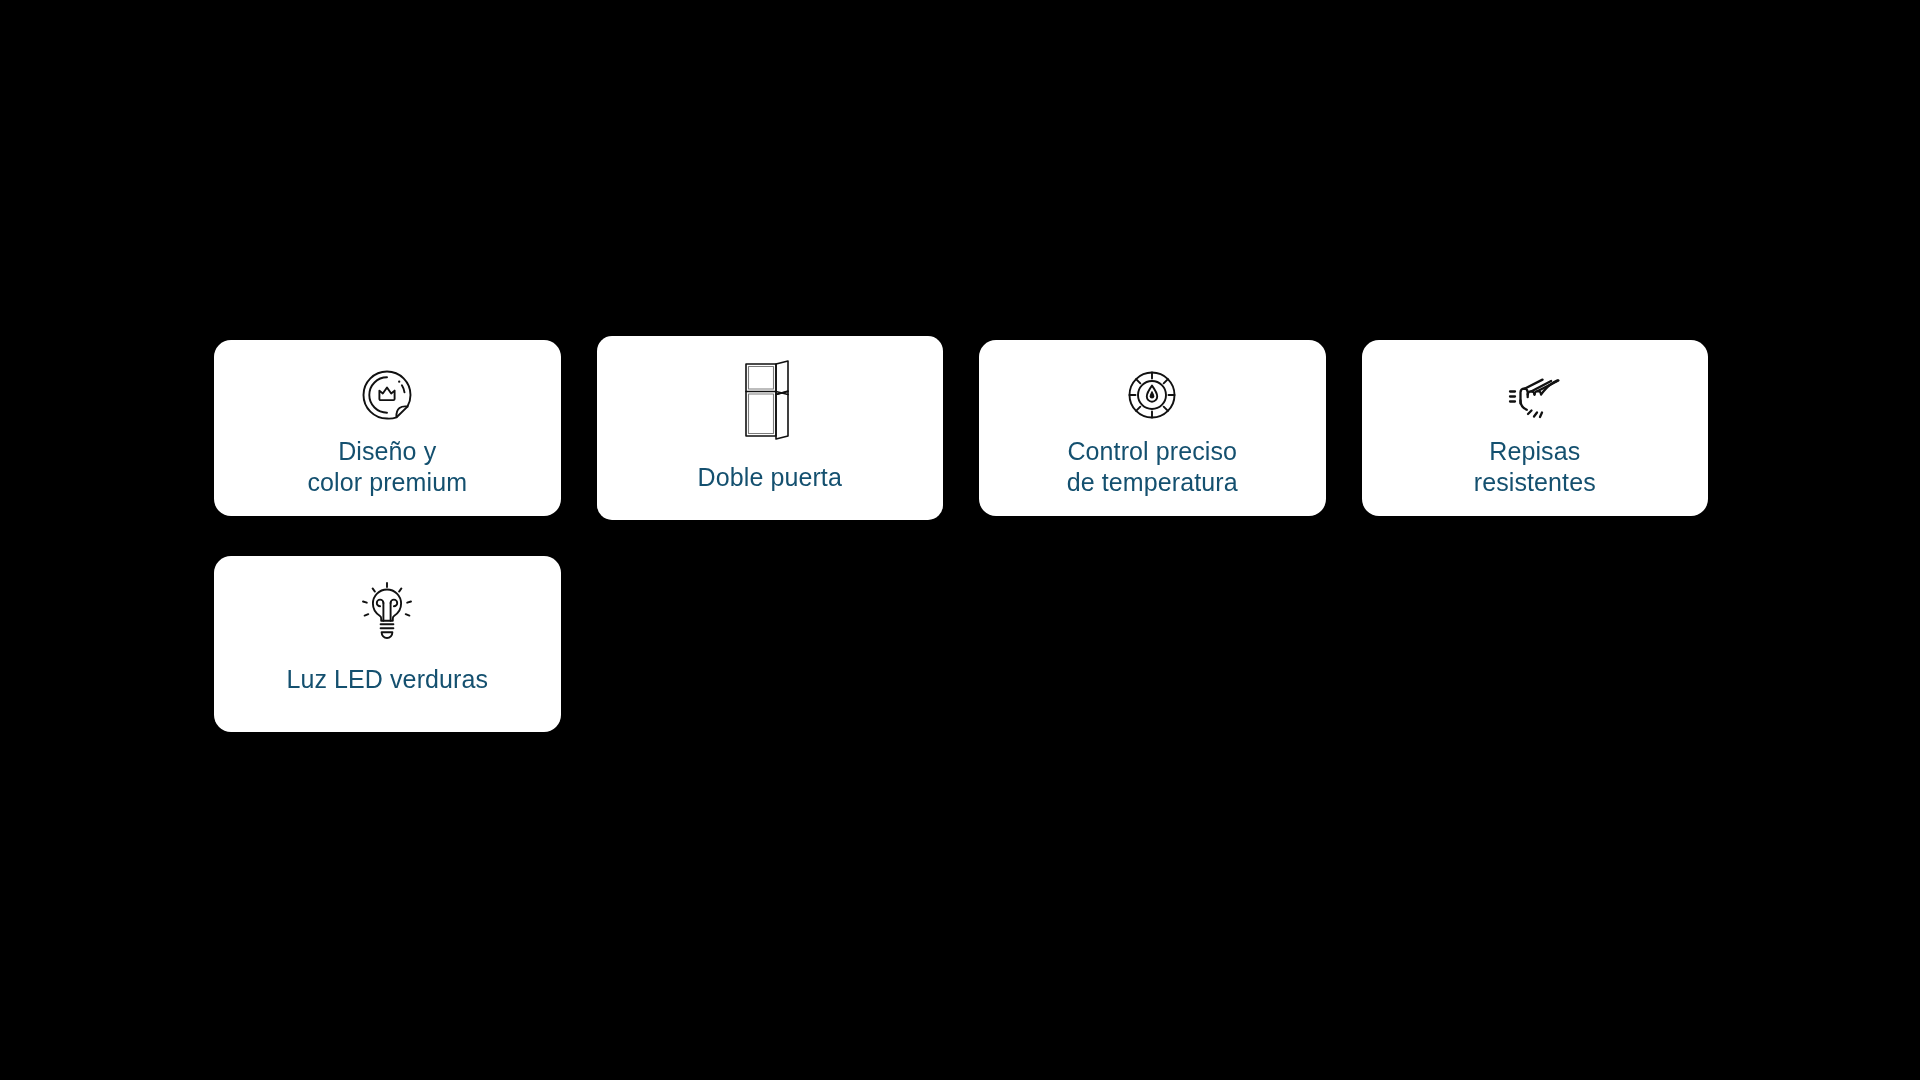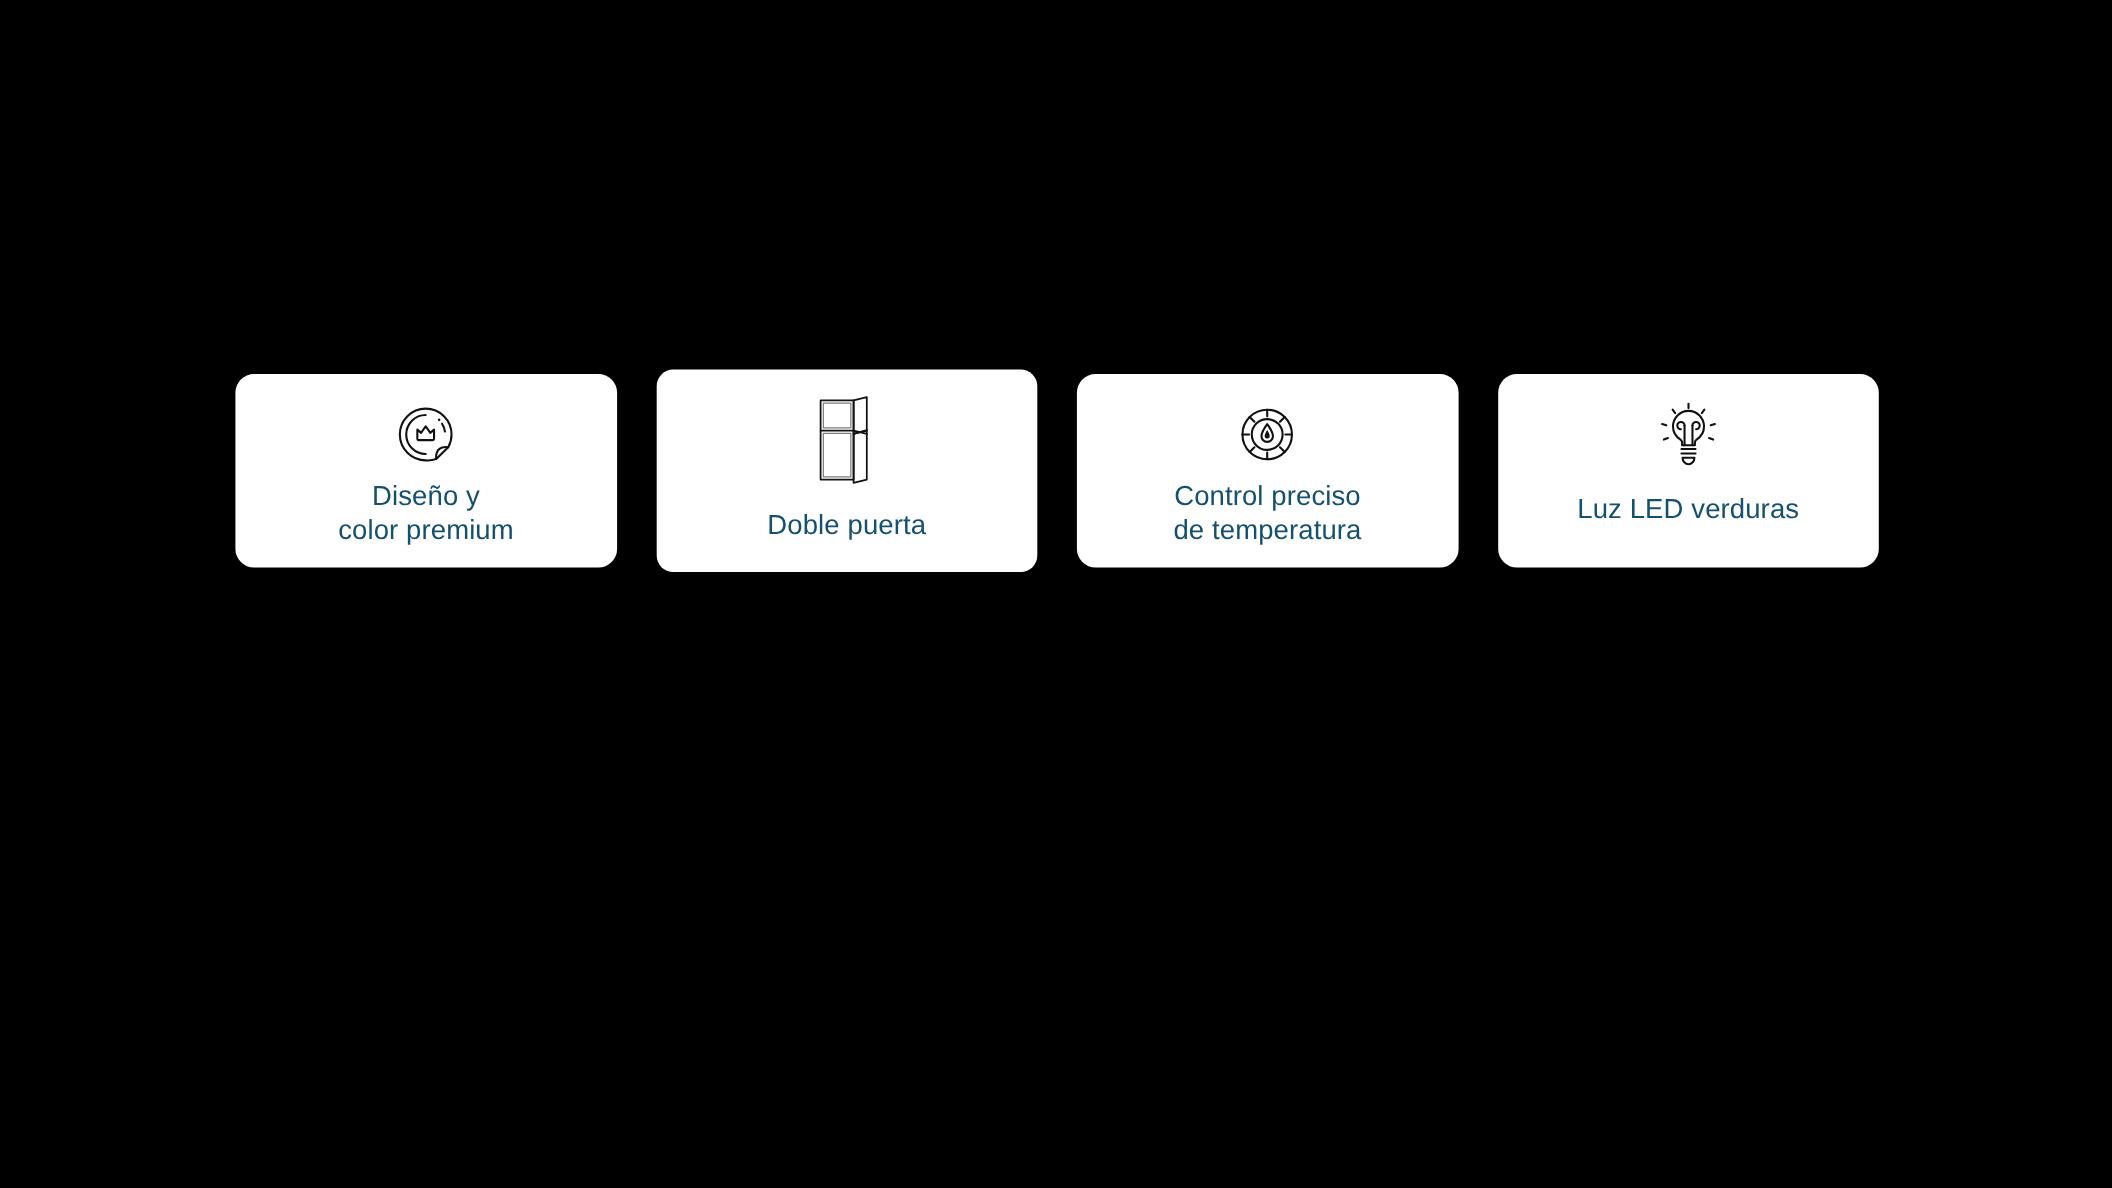--- a/index.html
+++ b/index.html
@@ -131,20 +131,39 @@
           <path d="M28 5.5v6M28 44.5v6M5.5 28h6M44.5 28h6M12.1 12.1l4.25 4.25M39.65 39.65l4.25 4.25M43.9 12.1l-4.25 4.25M16.35 39.65l-4.25 4.25"></path>
           <path d="M28 18.6c0 0-5.2 7.1-5.2 10.9a5.2 5.2 0 0 0 10.4 0c0-3.8-5.2-10.9-5.2-10.9Z"></path>
           <path d="M28 23.8c0 0-2.3 3.5-2.3 5.5a2.3 2.3 0 0 0 4.6 0c0-2-2.3-5.5-2.3-5.5Z" fill="#111111" stroke="none"></path>
         </svg>
       </div>
       <div class="card-label">Control preciso
 de temperatura</div>
     </div>
 
 
+    <div class="feature-card">
+      <div class="card-icon">
+        <svg width="70" height="56" viewBox="0 0 70 56" fill="none" stroke="#111111" stroke-width="2.3" stroke-linecap="round" stroke-linejoin="round">
+
+          <path d="M20.5 36.5V25.2c0-2 1.6-3.6 3.6-3.6 2 0 3.6 1.6 3.6 3.6v5"></path>
+          <path d="M27.7 27.8c0-1.9 1.5-3.4 3.4-3.4 1.9 0 3.4 1.5 3.4 3.4"></path>
+          <path d="M34.5 27.4c0-1.8 1.5-3.3 3.3-3.3 1.8 0 3.3 1.5 3.3 3.3"></path>
+          <path d="M24.1 21.9l18.4-9.3M31.1 24.4l20-10.4M37.8 24.1l20.6-10.6"></path>
+          <path d="M41.1 27.4c2-2.6 6.2-7.6 9.1-9.6 2.5-1.7 5.5-3.5 7.4-4.4"></path>
+          <path d="M20.5 33.5c0 4.2 2.6 7.7 6.3 9.2"></path>
+
+          <path d="M10 24.5h5M10 29.5h5M10 34.5h5"></path>
+
+          <path d="M28 47l3.5-3.5M34 49.5l3-4M40 50l2-4.5"></path>
+        </svg>
+      </div>
+      <div class="card-label">Repisas
+resistentes</div>
+    </div>
 
     <div class="feature-card">
       <div class="card-icon">
         <svg width="56" height="62" viewBox="0 0 56 62" fill="none" stroke="#111111" stroke-width="1.9" stroke-linecap="round" stroke-linejoin="round">
 
           <path d="M28 3v4M13.6 8.4l2.3 3.2M42.4 8.4l-2.3 3.2M4 21.5l3.8 1.2M52 21.5l-3.8 1.2M5.6 35.6l3.7-1.4M50.4 35.6l-3.7-1.4"></path>
 
           <path d="M28 9.5c-7.8 0-14.1 6.3-14.1 14.1 0 5.1 2.7 9.6 6.8 12.1.9.6 1.5 1.6 1.5 2.7v2.3h11.6v-2.3c0-1.1.6-2.1 1.5-2.7 4.1-2.5 6.8-7 6.8-12.1 0-7.8-6.3-14.1-14.1-14.1Z"></path>
 
           <path d="M24.4 22.9a3.3 3.3 0 1 0-3.3 3.3M31.6 22.9a3.3 3.3 0 1 1 3.3 3.3"></path>

